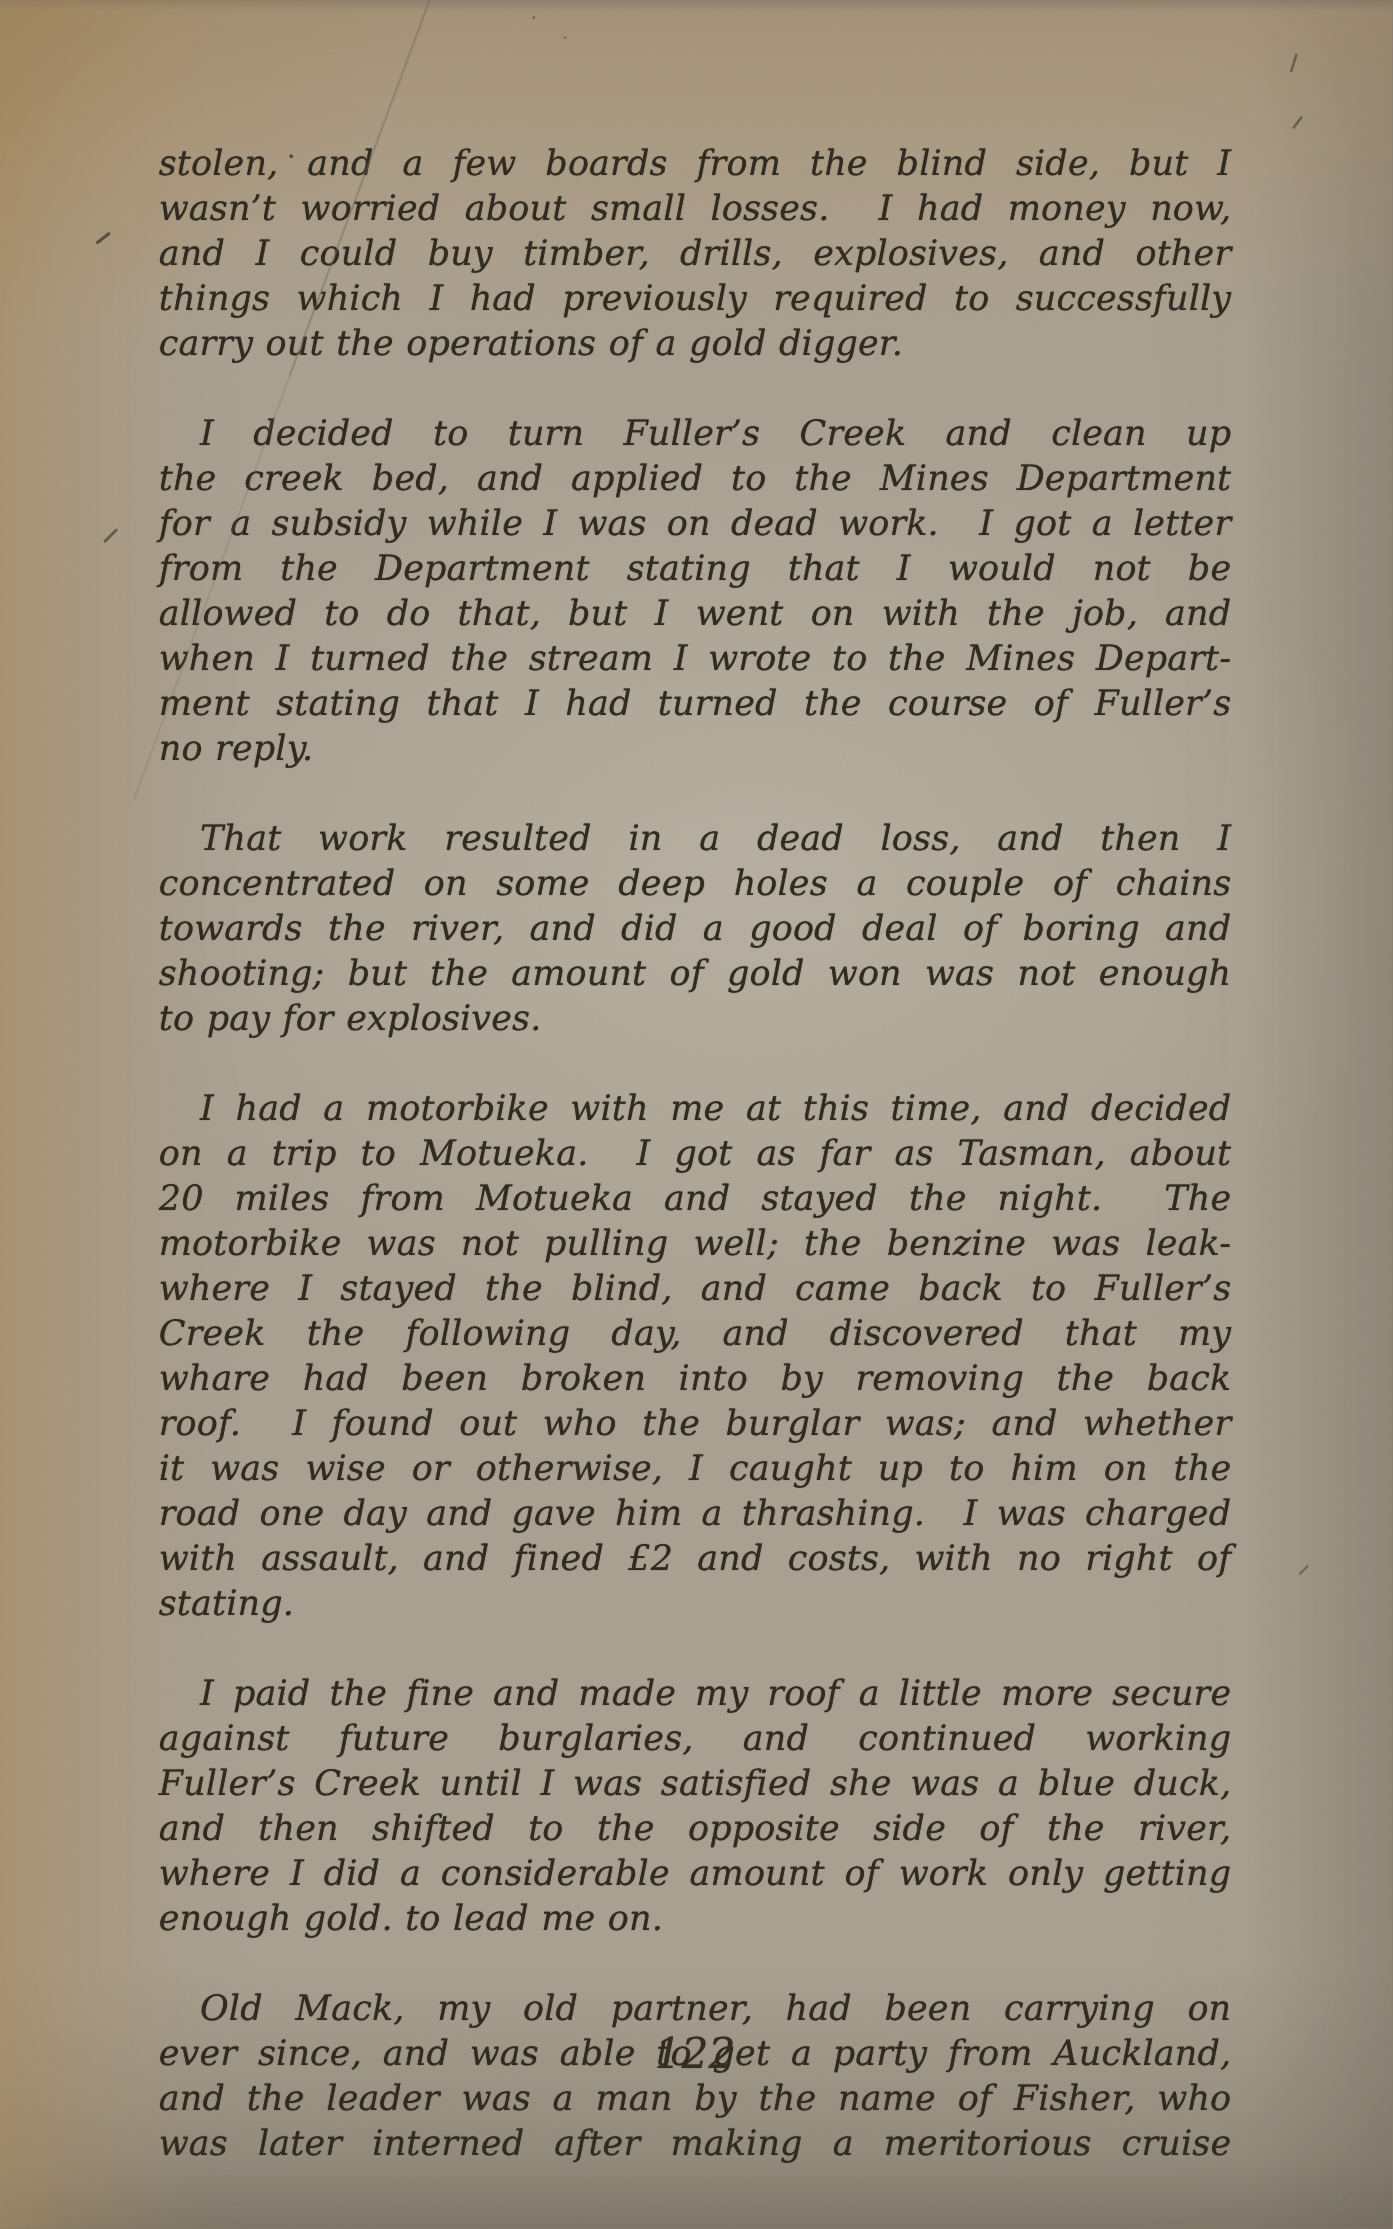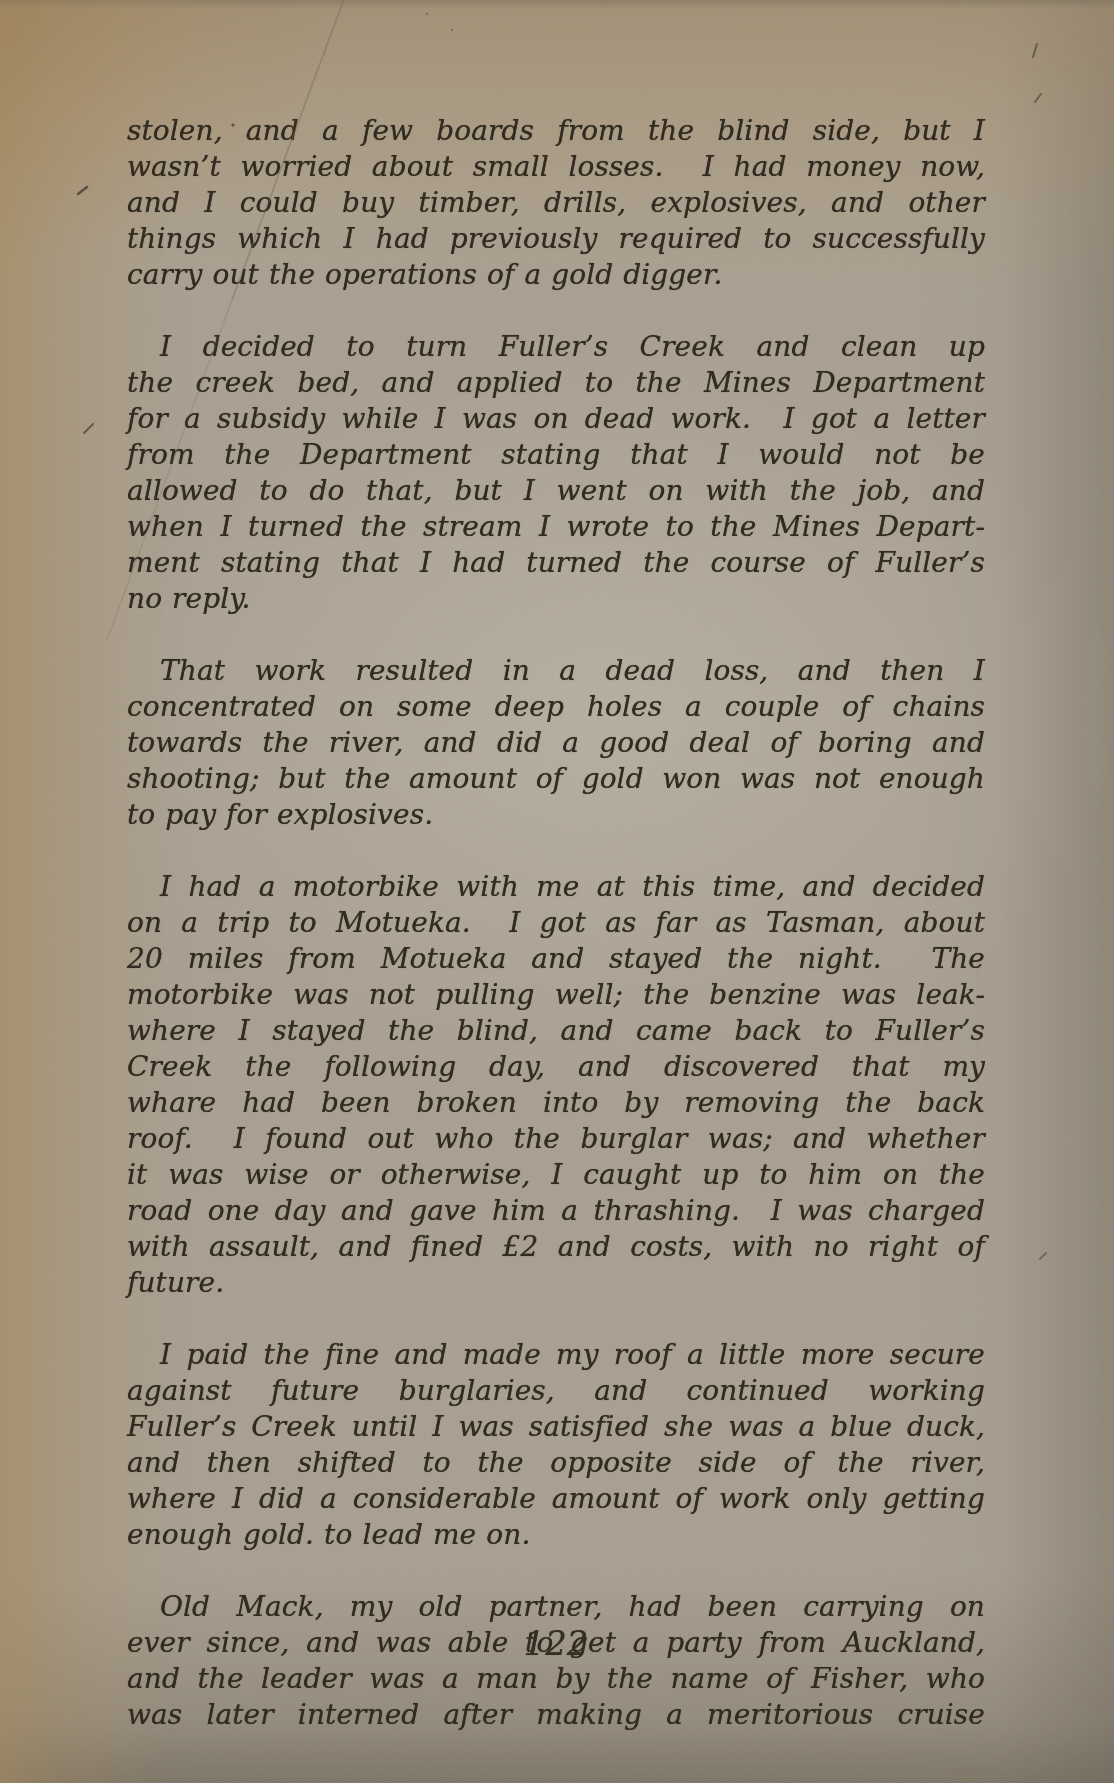--- a/index.html
+++ b/index.html
@@ -114,21 +114,21 @@
         <div class="line">on a trip to Motueka.&nbsp; I got as far as Tasman, about</div>
         <div class="line">20 miles from Motueka and stayed the night.&nbsp; The</div>
         <div class="line">motorbike was not pulling well; the benzine was leak-</div>
         <div class="line">where I stayed the blind, and came back to Fuller’s</div>
         <div class="line">Creek the following day, and discovered that my</div>
         <div class="line">whare had been broken into by removing the back</div>
         <div class="line">roof.&nbsp; I found out who the burglar was; and whether</div>
         <div class="line">it was wise or otherwise, I caught up to him on the</div>
         <div class="line">road one day and gave him a thrashing.&nbsp; I was charged</div>
         <div class="line">with assault, and fined £2 and costs, with no right of</div>
-        <div class="line last">future.</div>
+        <div class="line last">stating.</div>
         <div class="line indent">I paid the fine and made my roof a little more secure</div>
         <div class="line">against future burglaries, and continued working</div>
         <div class="line">Fuller’s Creek until I was satisfied she was a blue duck,</div>
         <div class="line">and then shifted to the opposite side of the river,</div>
         <div class="line">where I did a considerable amount of work only getting</div>
         <div class="line last">enough gold. to lead me on.</div>
         <div class="line indent">Old Mack, my old partner, had been carrying on</div>
         <div class="line">ever since, and was able to get a party from Auckland,</div>
         <div class="line">and the leader was a man by the name of Fisher, who</div>
         <div class="line">was later interned after making a meritorious cruise</div>

